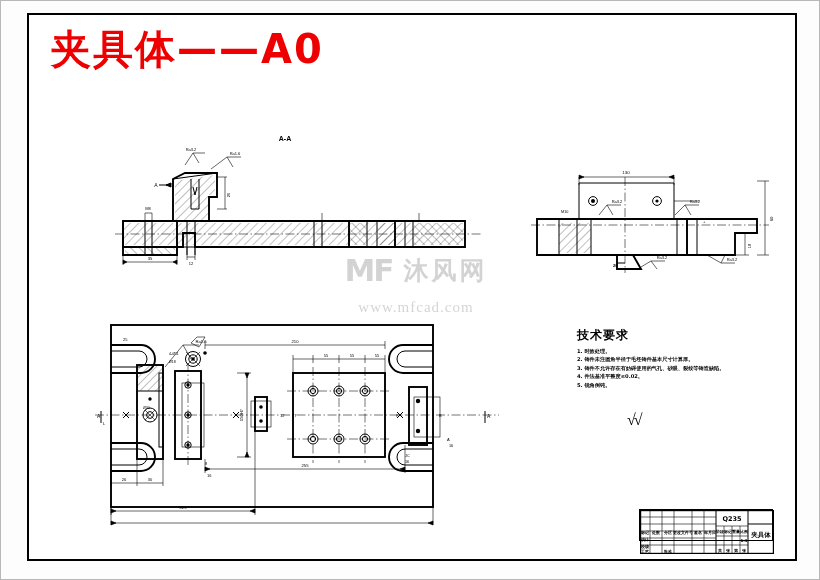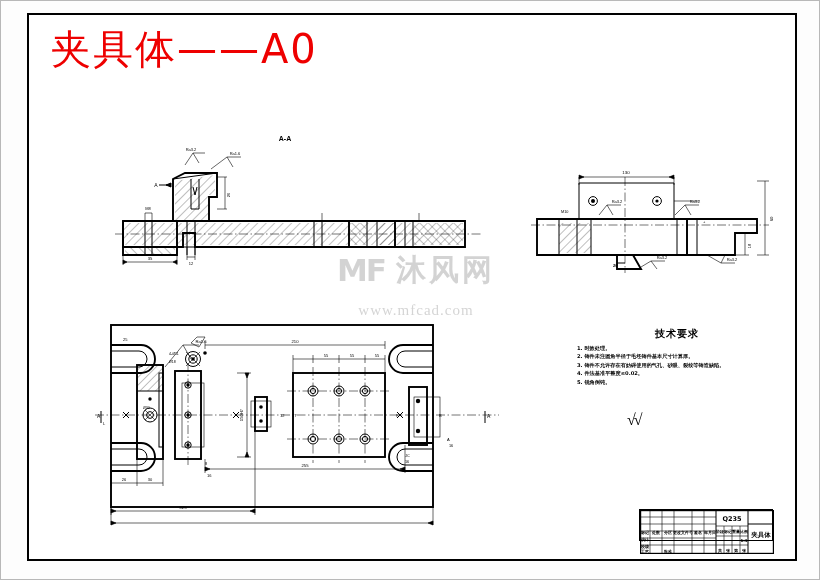--- a/index.html
+++ b/index.html
@@ -22,65 +22,65 @@
     left:26px;top:12px;right:22px;bottom:18px;
     border:2.5px solid #000;
     background:#ffffff;
     box-sizing:border-box;
   }
   
   .doc-title{
     position:absolute;left:22px;top:14px;
     color:#ee0000;
     font-family:"DejaVu Sans",sans-serif;
-    font-size:40px;font-weight:normal;
+    font-size:40px;font-weight:bold;
     letter-spacing:2px;
     white-space:nowrap;
     line-height:1;
   }
   
   .watermark{
     position:absolute;left:300px;top:252px;
     width:230px;height:62px;
     opacity:.50;
     pointer-events:none;
     display:flex;flex-direction:column;align-items:center;justify-content:center;
   }
   .wm-row{display:flex;align-items:center;gap:11px;}
   .wm-mf{
     font-family:"DejaVu Sans",sans-serif;
     font-size:31px;font-weight:bold;color:#a9a9a9;
     letter-spacing:-2px;
   }
   .wm-cn{
     font-family:"DejaVu Sans",sans-serif;
-    font-size:30px;font-weight:bold;color:#a9a9a9;
+    font-size:25px;font-weight:bold;color:#a9a9a9;
     letter-spacing:3px;
   }
   .wm-url{
     font-family:"Liberation Serif",serif;
     font-size:15px;color:#ababab;letter-spacing:1px;margin-top:11px;
   }
   
   svg{display:block;}
   .dl{stroke:#000;fill:none;}
   .thin{stroke-width:.6;}
   .med{stroke-width:1;}
   .thick{stroke-width:1.9;}
   .center{stroke:#000;stroke-width:.55;stroke-dasharray:9 2.5 1.5 2.5;}
   .hatch{stroke:#000;stroke-width:.5;}
   .txt{font-family:"Liberation Sans",sans-serif;fill:#000;}
   
   .tech-block{
     position:absolute;left:548px;top:312px;width:200px;
   }
   .tech-title{
-    text-align:center;
-    font-family:"DejaVu Sans",sans-serif;
-    font-size:10px;font-weight:bold;color:#000;
+    text-align:left;
+    font-family:"DejaVu Sans",sans-serif;
+    font-size:12px;font-weight:bold;color:#000;
     letter-spacing:1px;
     margin-bottom:3px;
   }
   .tech-line{
     font-family:"DejaVu Sans",sans-serif;
     font-size:5.2px;font-weight:bold;color:#000;
     line-height:1.62;white-space:nowrap;
     transform-origin:left center;
   }
   .rough-mark{

